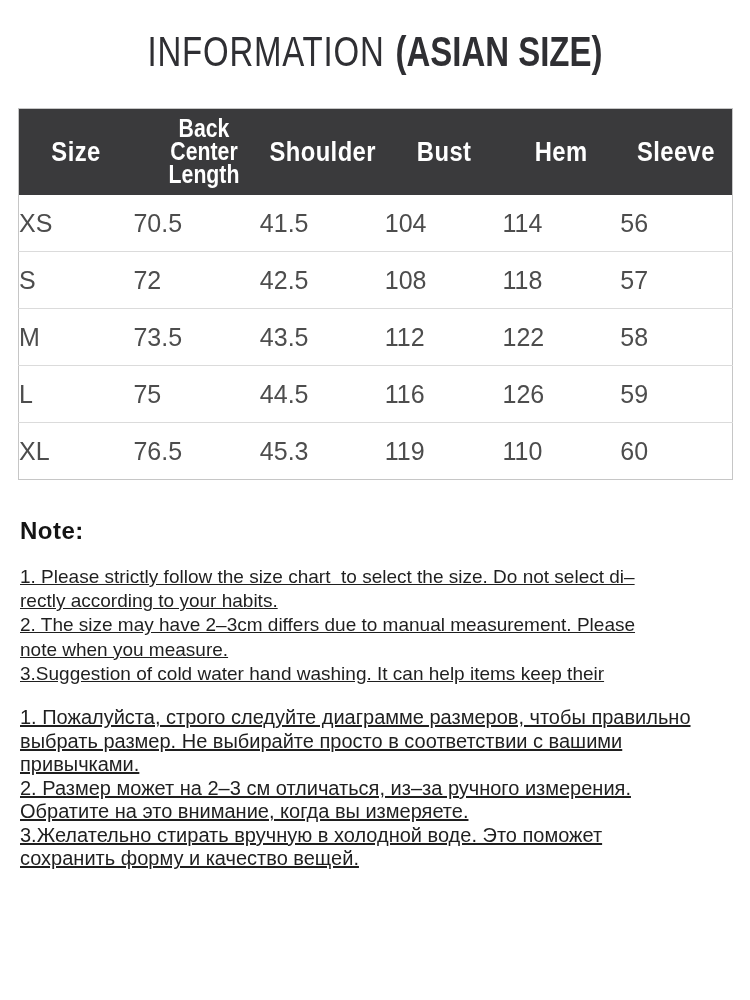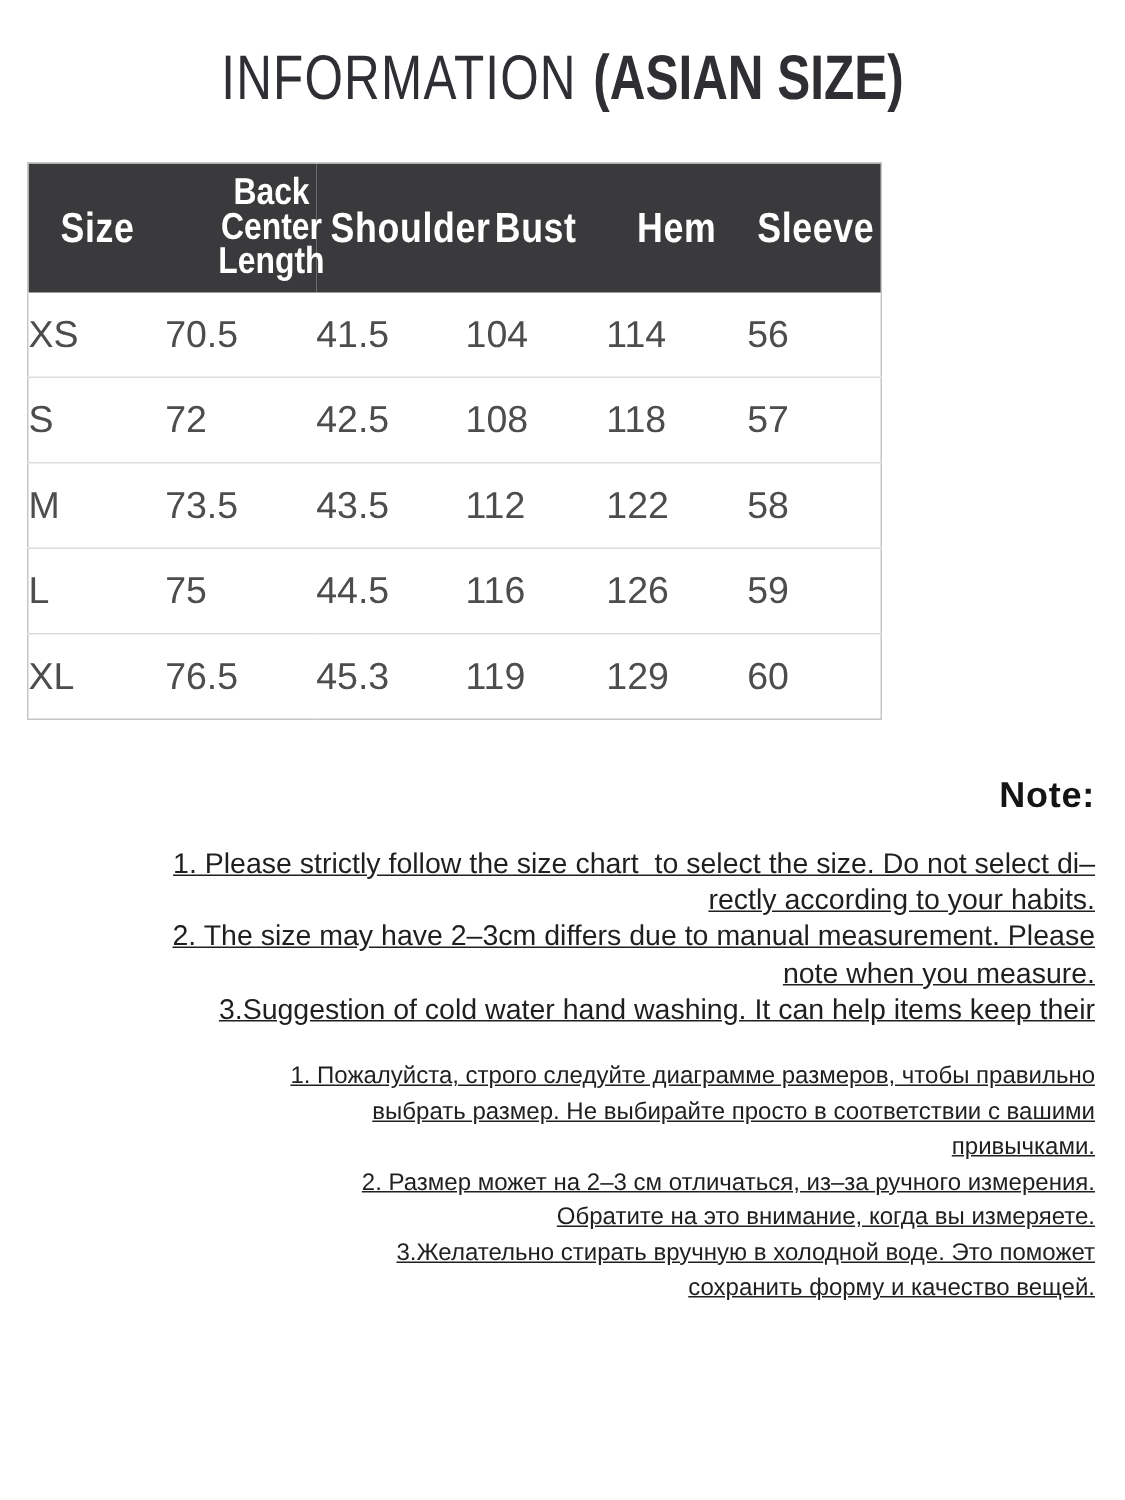--- a/index.html
+++ b/index.html
@@ -23,21 +23,21 @@
     color: #2f2f33;
     white-space: nowrap;
     transform: scaleX(0.785);
     transform-origin: 50% 50%;
   }
   .t-light { letter-spacing: 1px; }
   .t-bold  { font-weight: bold; margin-left: 14px; letter-spacing: 0; }
 
   
   .size-table {
-    width: 570px;
+    width: 715px;
     margin: 32px 0 0 18px;
     border-collapse: collapse;
     table-layout: fixed;
     border: 1px solid #c6c6c6;
   }
   .size-table thead th {
     background: #3a3a3c;
     height: 86px;
     padding: 0;
     text-align: center;
@@ -65,38 +65,38 @@
     padding: 0;
     text-align: left;
     vertical-align: middle;
     font-size: 25px;
     color: #4d4d4d;
     border-top: 1px solid #dbdbdb;
   }
   .size-table tbody tr:first-child td { border-top: none; }
 
   
-  .notes { margin: 0 20px; text-align: right; }
+  .notes { margin: 0 20px; }
   .notes h2 {
     font-size: 24px;
     font-weight: bold;
     color: #141414;
     letter-spacing: 0.5px;
     margin: 37px 0 0 0;
     line-height: 1.15;
   }
   .notes h2.attn {
     font-size: 21px;
     letter-spacing: 4.5px;
     margin-top: 28px;
   }
   .textblock { margin-top: 20px; text-decoration: underline; }
   .textblock .ln { white-space: pre; }
   .en .ln { font-size: 19px; line-height: 24.3px; color: #1f1f1f; }
-  .ru .ln { font-size: 16px; line-height: 23.5px; color: #1f1f1f; }
+  .ru .ln { font-size: 20px; line-height: 23.5px; color: #1f1f1f; }
 </style>
 </head>
 <body>
 
 <div class="page">
 
   <h1 class="title">
     <span class="t-light">INFORMATION</span><span class="t-bold">(ASIAN SIZE)</span>
   </h1>
 
@@ -150,21 +150,21 @@
         <td>44.5</td>
         <td>116</td>
         <td>126</td>
         <td>59</td>
       </tr>
       <tr>
         <td>XL</td>
         <td>76.5</td>
         <td>45.3</td>
         <td>119</td>
-        <td>129</td>
+        <td>110</td>
         <td>60</td>
       </tr>
     </tbody>
   </table>
 
   <section class="notes">
     <h2>Note:</h2>
     <div class="textblock en">
       <div class="ln">1. Please strictly follow the size chart  to select the size. Do not select di–</div>
       <div class="ln">rectly according to your habits.</div>

